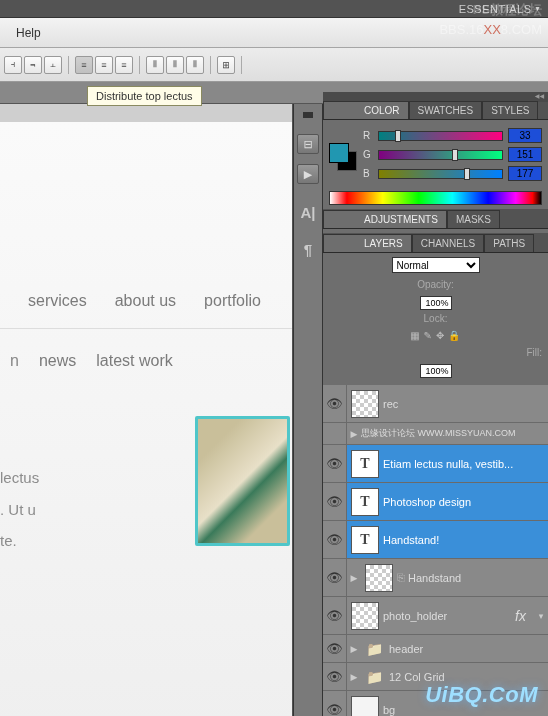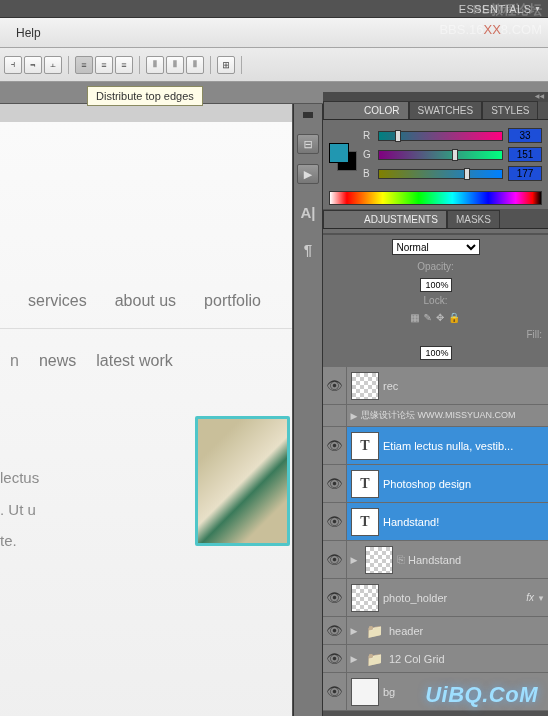--- a/index.html
+++ b/index.html
@@ -80,21 +80,21 @@
 .layer.sel .eye { color: #333; background: #898989; }
 .chev { width: 14px; font-size: 9px; text-align: center; color: #ccc; cursor: pointer; }
 .thumb { width: 28px; height: 28px; border: 1px solid #555; background: #fff; margin: 0 4px; display: flex; align-items: center; justify-content: center; font-size: 14px; }
 .thumb.checker { background-image: linear-gradient(45deg,#ccc 25%,transparent 25%,transparent 75%,#ccc 75%),linear-gradient(45deg,#ccc 25%,#fff 25%,#fff 75%,#ccc 75%); background-size: 8px 8px; background-position: 0 0,4px 4px; }
 .thumb.txt { background: #fff; color: #444; font-weight: bold; font-family: Georgia,serif; }
 .thumb.folder::before { content: "📁"; font-size: 14px; filter: grayscale(0.7); }
 .thumb.solid { background: #f4f4f4; }
 .lname { font-size: 11px; color: #ddd; filter: blur(0.6px); }
 .layer.sel .lname { color: #fff; filter: none; font-size: 11px; }
 .lname.clear { filter: none; }
-.fx { margin-left: auto; margin-right: 0; font-size: 10px; font-style: italic; color: #ddd; }
+.fx { margin-left: auto; margin-right: 8px; font-size: 14px; font-style: italic; color: #ddd; }
 
 .watermark3 { position: absolute; bottom: 8px; right: 10px; color: #9fdfff; font-size: 22px; font-weight: bold; font-style: italic; text-shadow: 0 0 8px rgba(100,180,255,0.7); pointer-events: none; letter-spacing: 0.5px; }
 </style>
 </head>
 <body>
 
 <div class="top-bar">
   <div class="essentials">ESSENTIALS</div>
 </div>
 <div class="watermark1">PS教程论坛</div>
@@ -117,21 +117,21 @@
   </div>
   <div class="opt-group">
     <div class="opt-btn">⦀</div>
     <div class="opt-btn">⦀</div>
     <div class="opt-btn">⦀</div>
   </div>
   <div class="opt-group">
     <div class="opt-btn">⊞</div>
   </div>
 </div>
-<div class="tooltip">Distribute top edges</div>
+<div class="tooltip">Distribute top lectus</div>
 
 <div class="doc-tabs"></div>
 
 <div class="main-area">
   <div class="canvas">
     <div class="nav-main">
       <span>services</span>
       <span>about us</span>
       <span>portfolio</span>
     </div>
@@ -201,20 +201,25 @@
 
   <div class="adj-panel">
     <div class="panel-tabs">
       <div class="tab active">ADJUSTMENTS</div>
       <div class="tab">MASKS</div>
     </div>
     <div class="adj-body"></div>
   </div>
 
   <div class="layers-panel">
+    <div class="panel-tabs">
+      <div class="tab active">LAYERS</div>
+      <div class="tab">CHANNELS</div>
+      <div class="tab">PATHS</div>
+    </div>
     <div class="layers-controls">
       <div class="lc-row">
         <select class="blend-select"><option>Normal</option></select>
         <span class="lc-label">Opacity:</span>
         <input class="mini-input" value="100%" style="">
       </div>
       <div class="lc-row">
         <span class="lc-label">Lock:</span>
         <div class="lock-icons">
           <span>▦</span>

